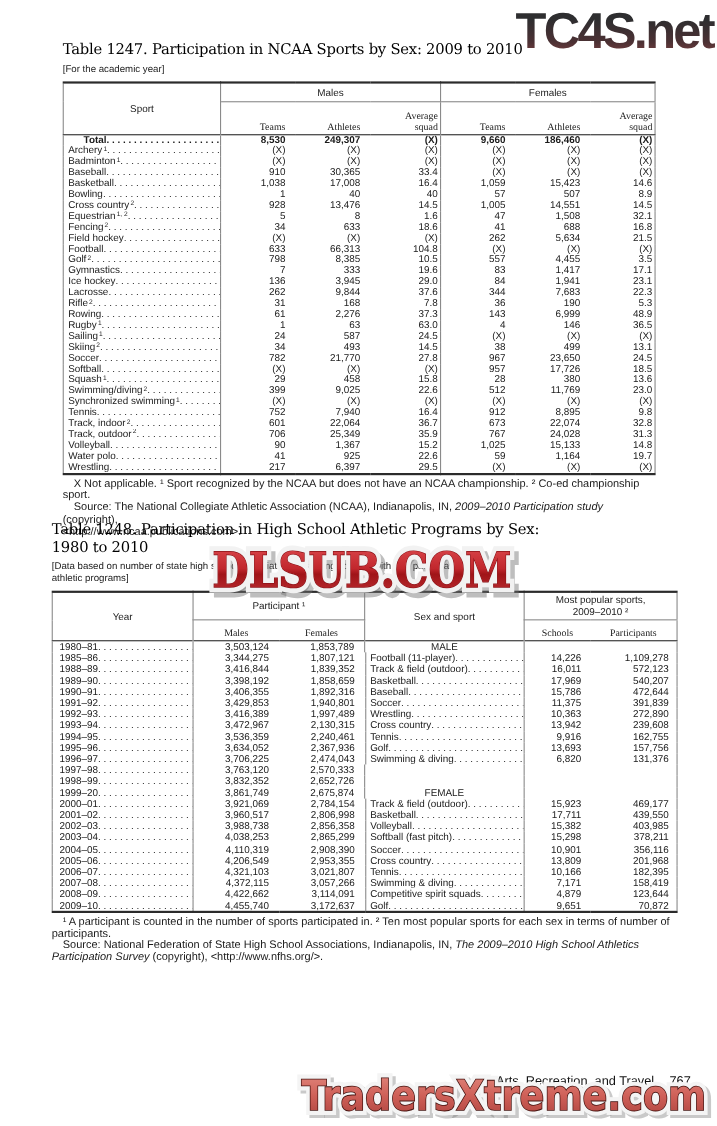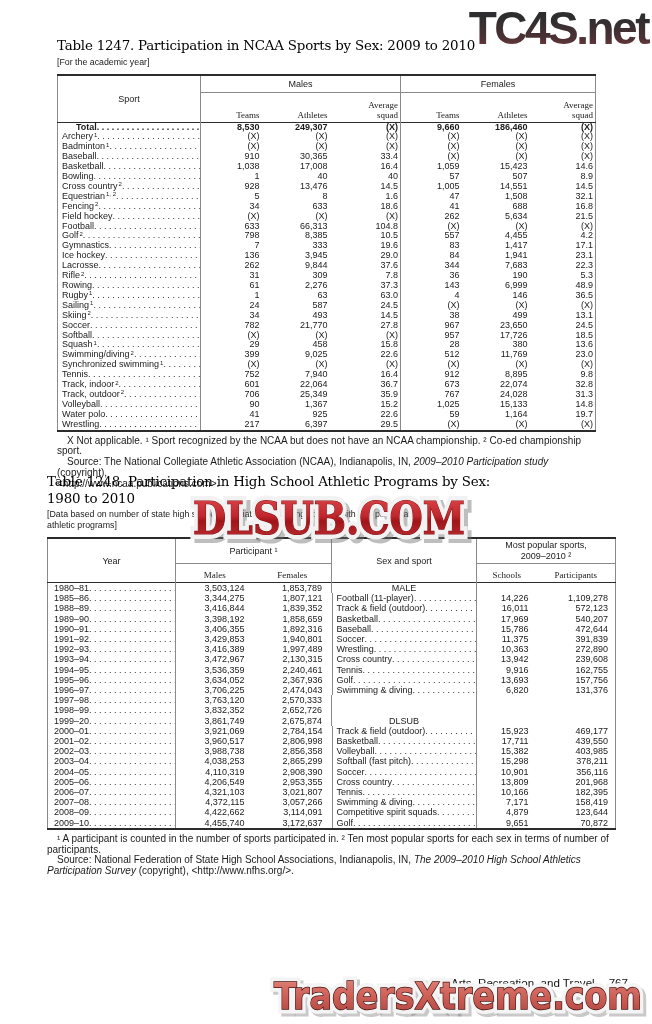--- a/index.html
+++ b/index.html
@@ -258,21 +258,21 @@
           <tr>
             <td class="sport-cell leader">
               <span class="txt">Golf<sup>2</sup></span>
               <span class="dots"></span>
             </td>
             <td class="num">798</td>
             <td class="num">8,385</td>
             <td class="num">10.5</td>
             <td class="num">557</td>
             <td class="num">4,455</td>
-            <td class="num">4.2</td>
+            <td class="num">3.5</td>
           </tr>
           <tr>
             <td class="sport-cell leader">
               <span class="txt">Gymnastics</span>
               <span class="dots"></span>
             </td>
             <td class="num">7</td>
             <td class="num">333</td>
             <td class="num">19.6</td>
             <td class="num">83</td>
@@ -302,21 +302,21 @@
             <td class="num">344</td>
             <td class="num">7,683</td>
             <td class="num">22.3</td>
           </tr>
           <tr>
             <td class="sport-cell leader">
               <span class="txt">Rifle<sup>2</sup></span>
               <span class="dots"></span>
             </td>
             <td class="num">31</td>
-            <td class="num">309</td>
+            <td class="num">168</td>
             <td class="num">7.8</td>
             <td class="num">36</td>
             <td class="num">190</td>
             <td class="num">5.3</td>
           </tr>
           <tr>
             <td class="sport-cell leader">
               <span class="txt">Rowing</span>
               <span class="dots"></span>
             </td>
@@ -708,21 +708,21 @@
             <td></td>
             <td></td>
           </tr>
           <tr>
             <td class="year-cell leader">
               <span class="txt">1999–20</span>
               <span class="dots"></span>
             </td>
             <td class="num">3,861,749</td>
             <td class="num">2,675,874</td>
-            <td class="center">DLSUB</td>
+            <td class="center">FEMALE</td>
             <td></td>
             <td></td>
           </tr>
           <tr>
             <td class="year-cell leader">
               <span class="txt">2000–01</span>
               <span class="dots"></span>
             </td>
             <td class="num">3,921,069</td>
             <td class="num">2,784,154</td>

